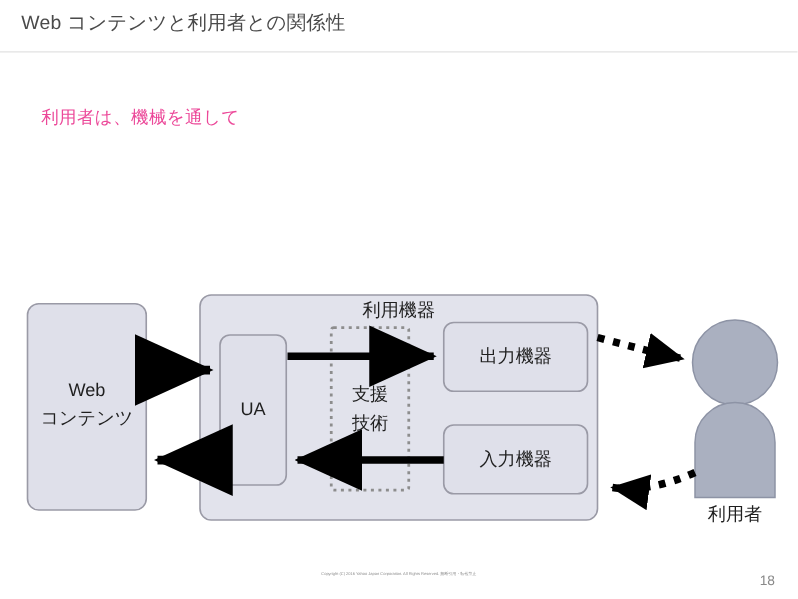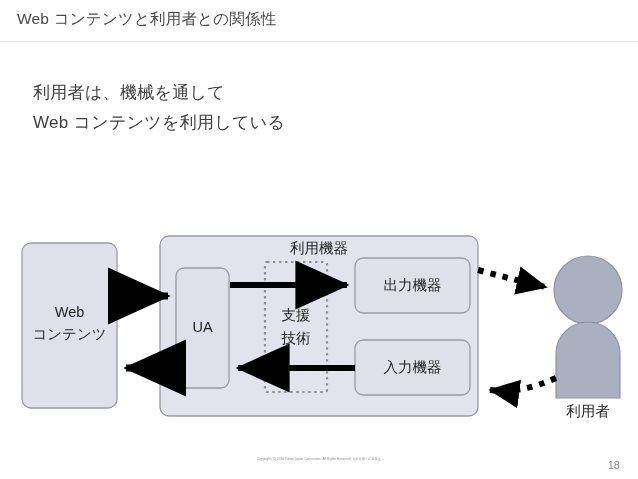--- a/index.html
+++ b/index.html
@@ -41,23 +41,23 @@
     width: 638px;
     height: 1px;
     background: #e2e2e2;
   }
 
   
   #lead-text {
     position: absolute;
     left: 33px;
     top: 78px;
-    font-size: 17px;
+    font-size: 14px;
     line-height: 30px;
-    color: #404040;
+    color: #ec4899;
     letter-spacing: 0.3px;
   }
   #lead-text div { white-space: nowrap; }
 
   
   #diagram {
     position: absolute;
     left: 0;
     top: 228px;
     width: 638px;
@@ -97,21 +97,20 @@
 </head>
 <body>
 
 <div id="slide-header">
   <div id="slide-title">Web コンテンツと利用者との関係性</div>
   <div id="header-divider"></div>
 </div>
 
 <div id="lead-text">
   <div>利用者は、機械を通して</div>
-  <div>Web コンテンツを利用している</div>
 </div>
 
 <div id="diagram">
   <svg width="638" height="205" viewBox="0 0 638 205" xmlns="http://www.w3.org/2000/svg">
 
     <defs>
       <marker id="solid-arrow-right" markerWidth="9" markerHeight="9" refX="8.6" refY="4.5" orient="auto" markerUnits="strokeWidth">
         <path d="M0,0.4 L9,4.5 L0,8.6 Z" fill="#000000"></path>
       </marker>
       <marker id="solid-arrow-left" markerWidth="9" markerHeight="9" refX="8.6" refY="4.5" orient="auto" markerUnits="strokeWidth">

